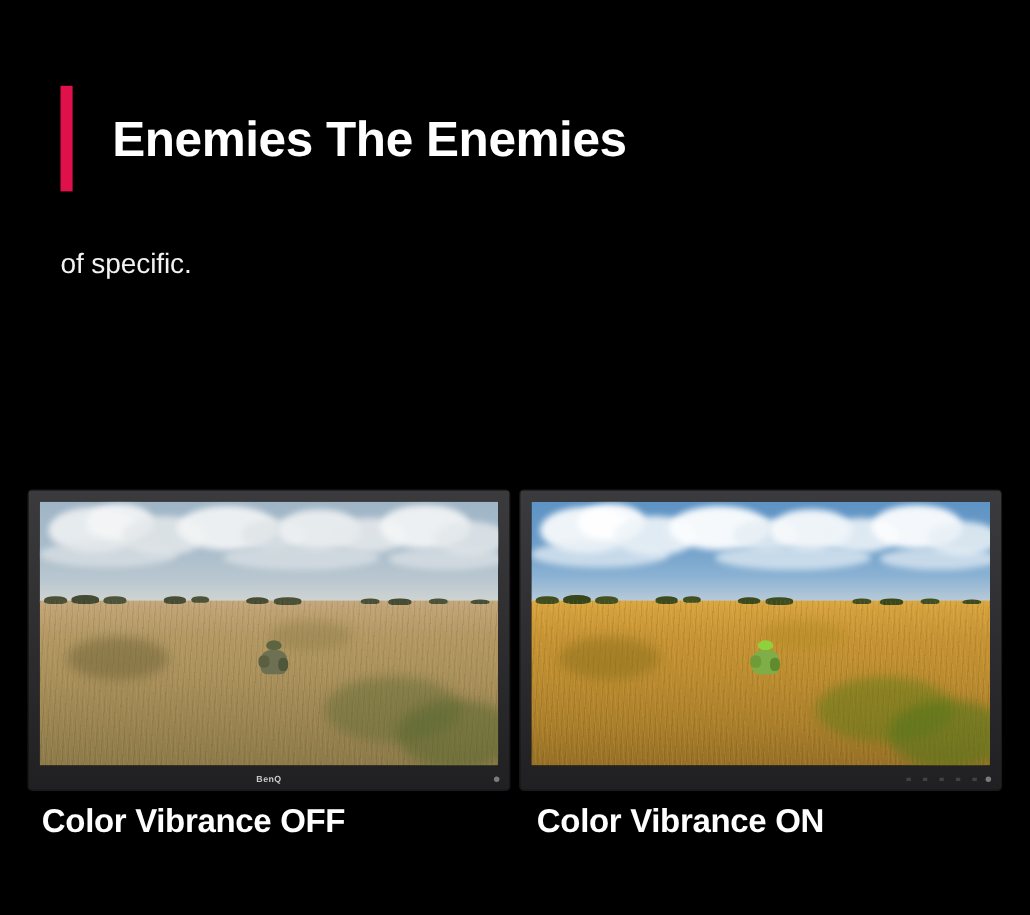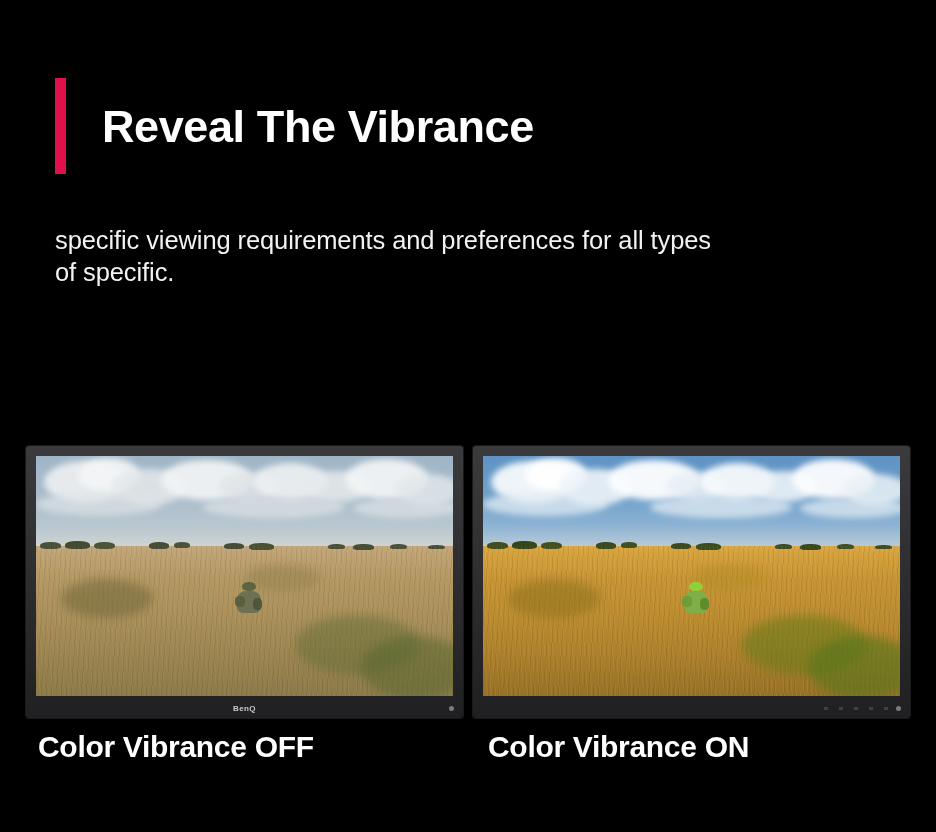--- a/index.html
+++ b/index.html
@@ -135,25 +135,24 @@
   .cap-left{ left:38px; }
   .cap-right{ left:488px; }
 </style>
 </head>
 <body>
 
 <div class="page">
 
   <div class="headline-row">
     <div class="accent-bar"></div>
-    <div class="headline-text">Reveal The Vibrance</div>
+    <div class="headline-text">Enemies The Enemies</div>
   </div>
 
   <div class="body-copy">
-    <span class="ln">specific viewing requirements and preferences for all types</span>
     <span class="ln">of specific.</span>
   </div>
 
   <div class="compare">
 
     <div class="monitor">
       <div class="screen">
         <div class="scene off">
           <div class="sky">
             <div class="cloud" style="left:2%;top:6%;width:20%;height:46%;background:#eceff1;opacity:.92;"></div>

